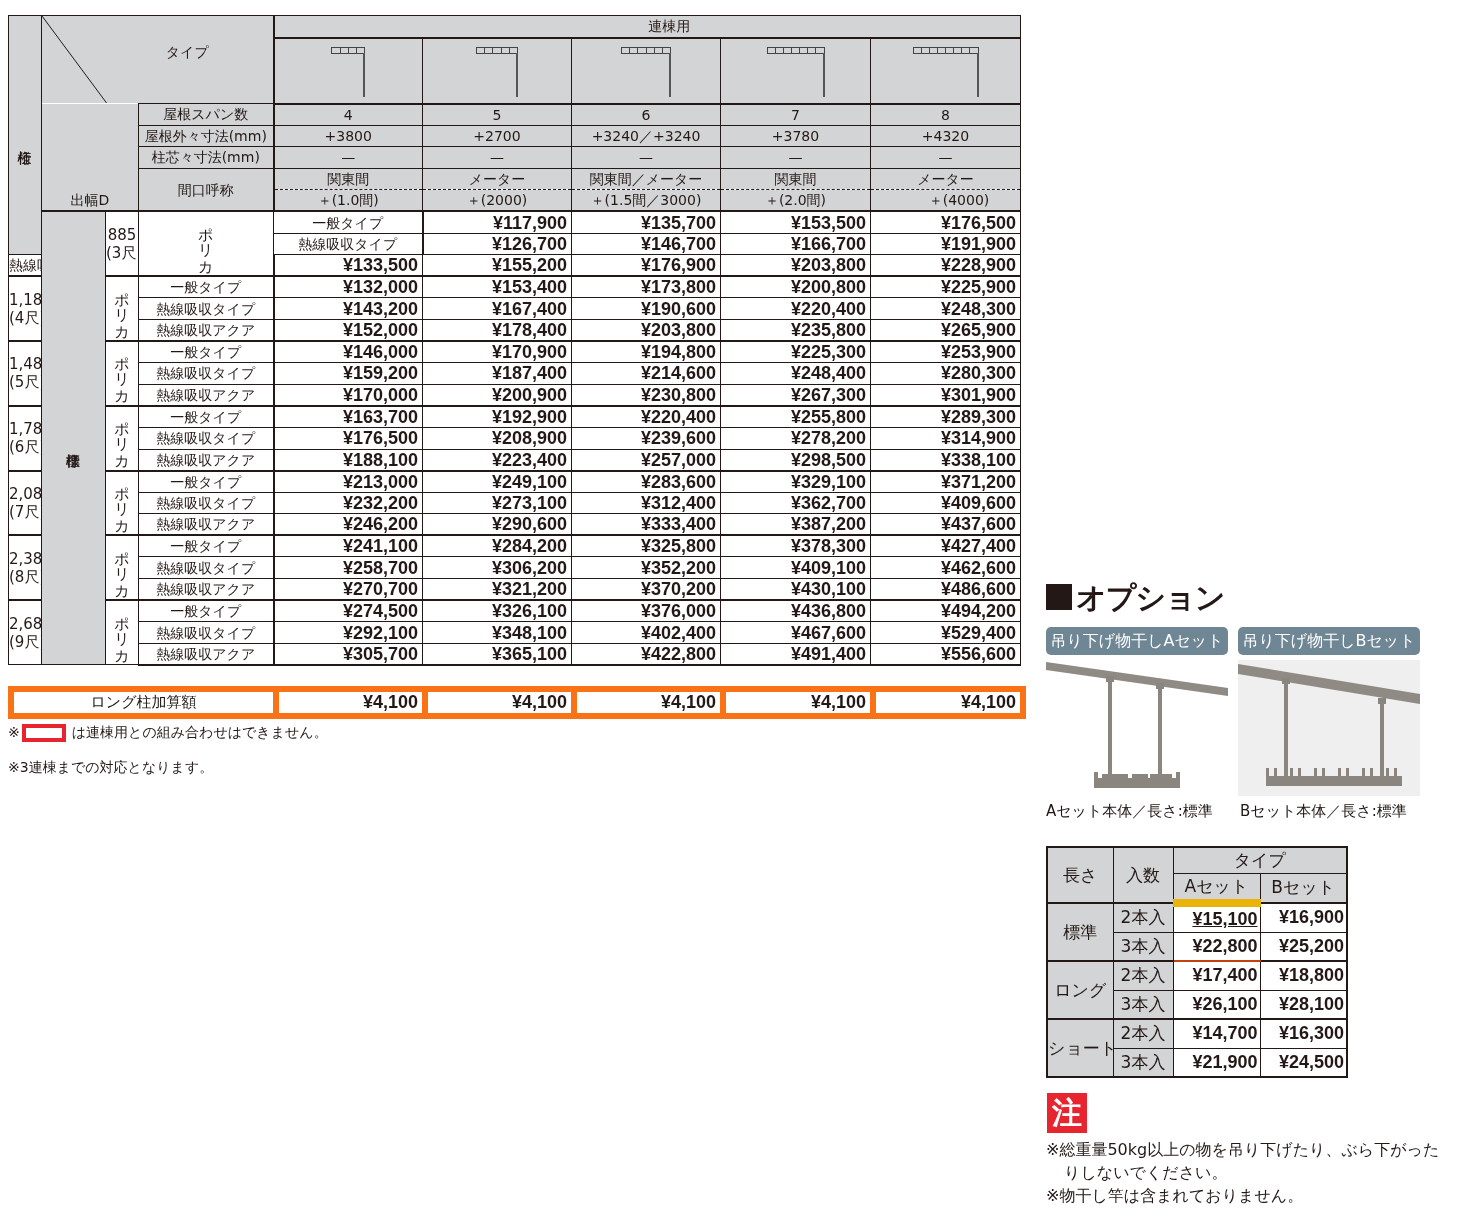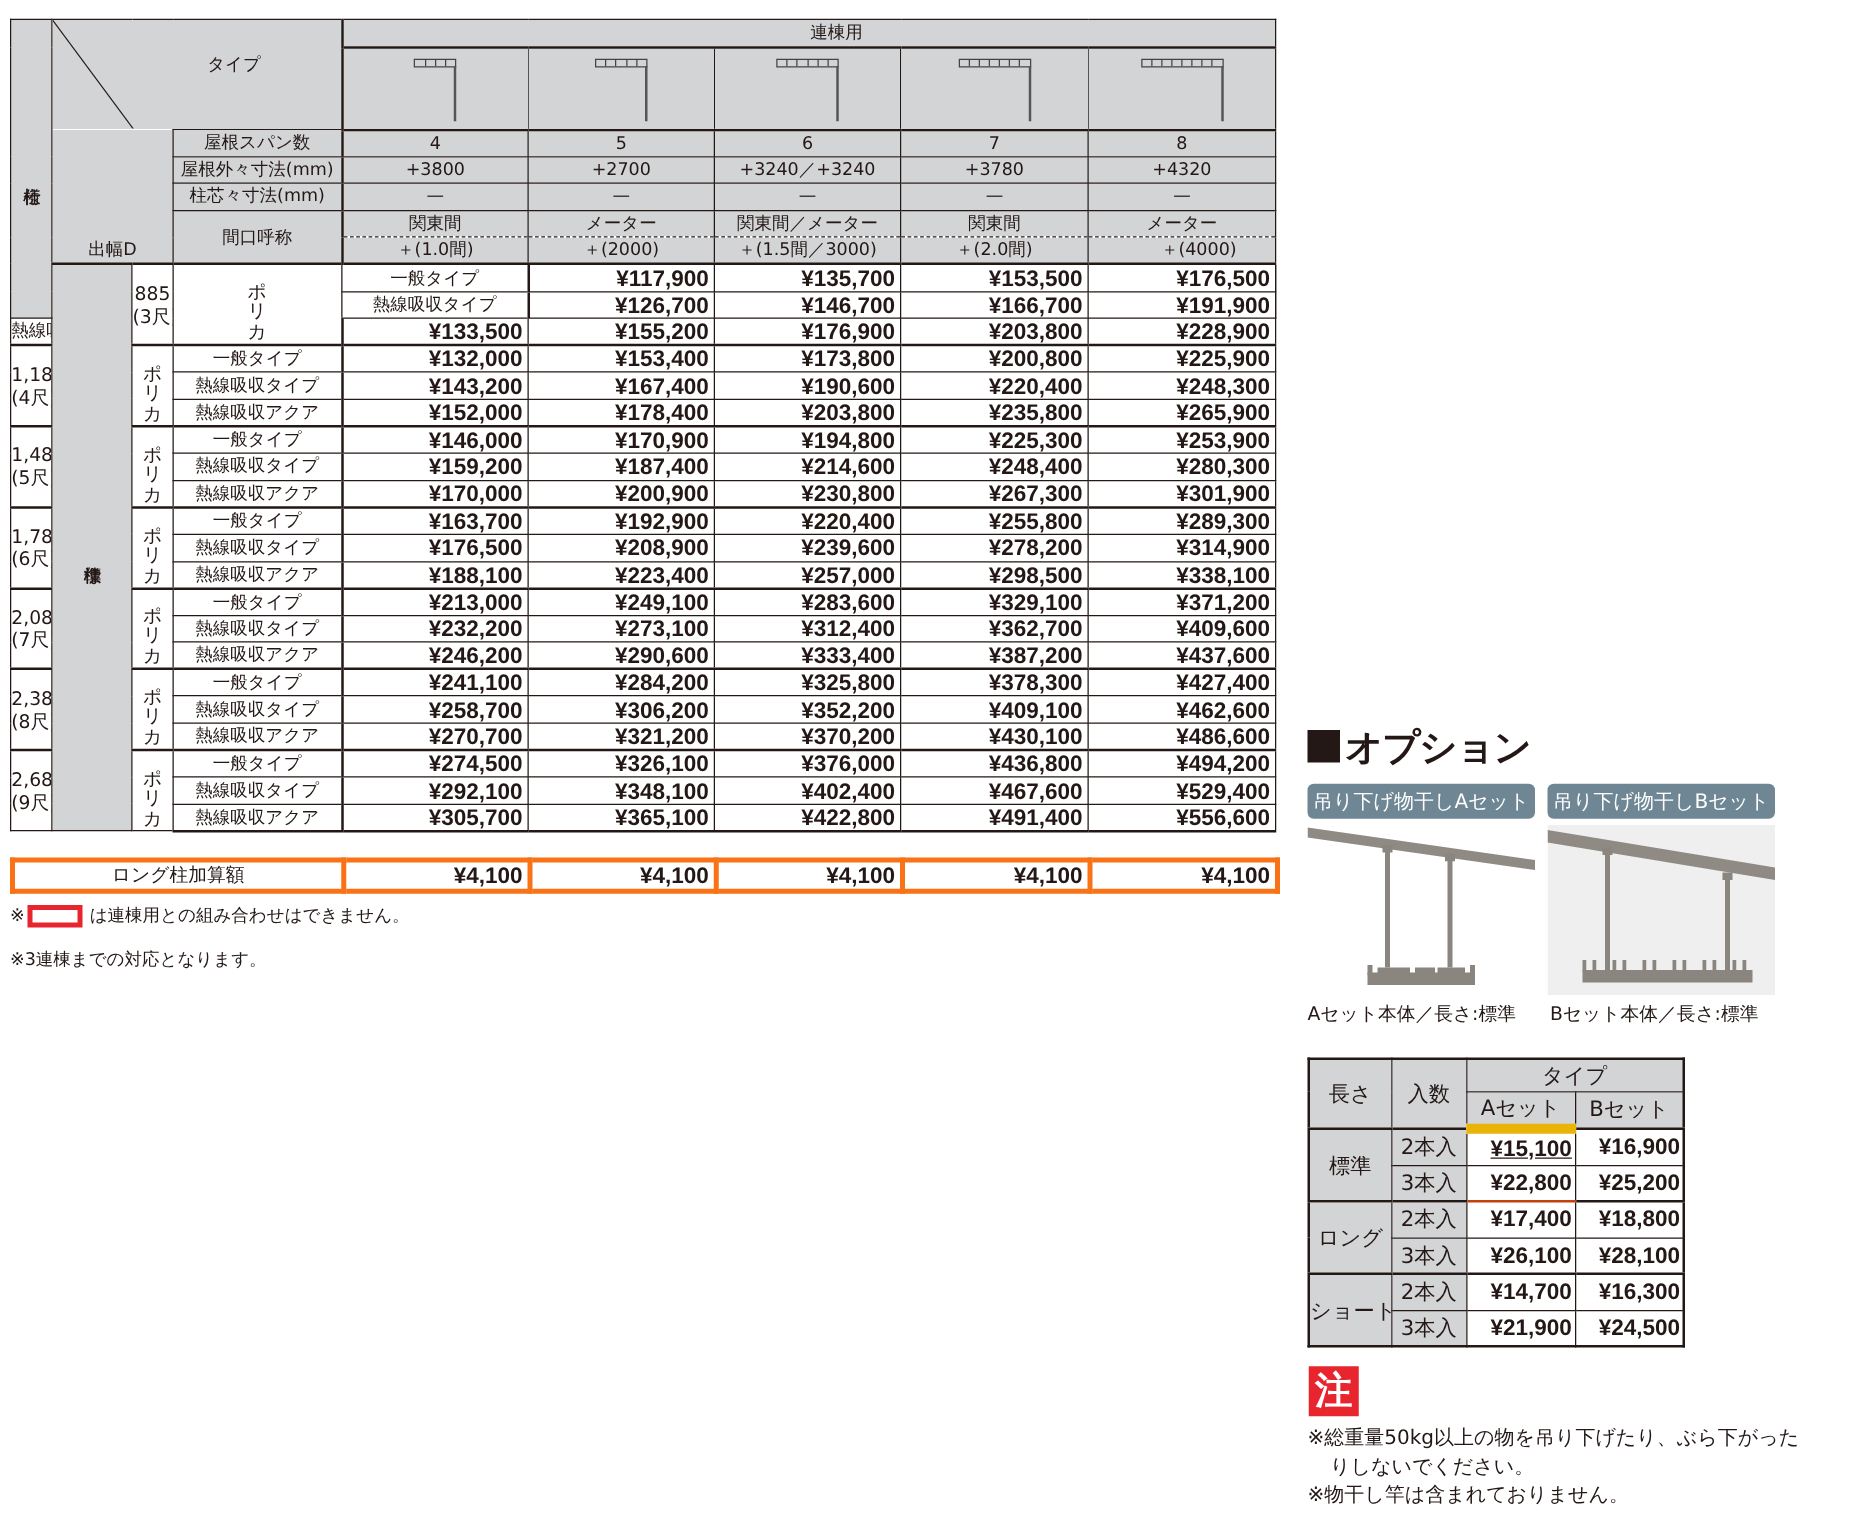--- a/index.html
+++ b/index.html
@@ -20,21 +20,21 @@
   .diag { position: relative; }
   .diag svg { position: absolute; left: 0; top: 0; width: 100%; height: 100%; }
   .icon-cell { height: 66px !important; position: relative; }
   .roof-icon { position: absolute; left: 50%; top: 8px; }
   .roof-icon .bar { height: 7px; border: 1px solid #444; display: flex; }
   .roof-icon .bar span { flex: 1; border-right: 1px solid #444; }
   .roof-icon .bar span:last-child { border-right: none; }
   .roof-icon .post { position: absolute; right: 0; top: 6px; width: 2px; height: 44px; background: #555; }
 
   #long-table { position: absolute; left: 8px; top: 686px; width: 1012px; }
-  #long-table td { height: 22px; font-size: 15px; border: 4px solid #f97316; }
+  #long-table td { height: 22px; font-size: 15px; border: 6px solid #f97316; }
 
   .note { position: absolute; left: 8px; font-size: 14px; }
   .note .redbox { display: inline-block; width: 44px; height: 18px; border: 4px solid #e8242e; vertical-align: middle; margin: 0 6px 0 2px; background: #fff; }
 
   #option-title { position: absolute; left: 1046px; top: 578px; font-size: 30px; font-weight: bold; letter-spacing: -1px; }
   #option-title .sq { display: inline-block; width: 26px; height: 26px; background: #231815; vertical-align: -2px; margin-right: 4px; }
   .opt-label { position: absolute; top: 627px; height: 28px; width: 182px; background: #6f8795; color: #fff; border-radius: 5px; font-size: 16px; line-height: 28px; text-align: center; }
   .opt-photo { position: absolute; top: 660px; width: 182px; height: 136px; }
   .opt-caption { position: absolute; top: 802px; font-size: 15px; }
 

